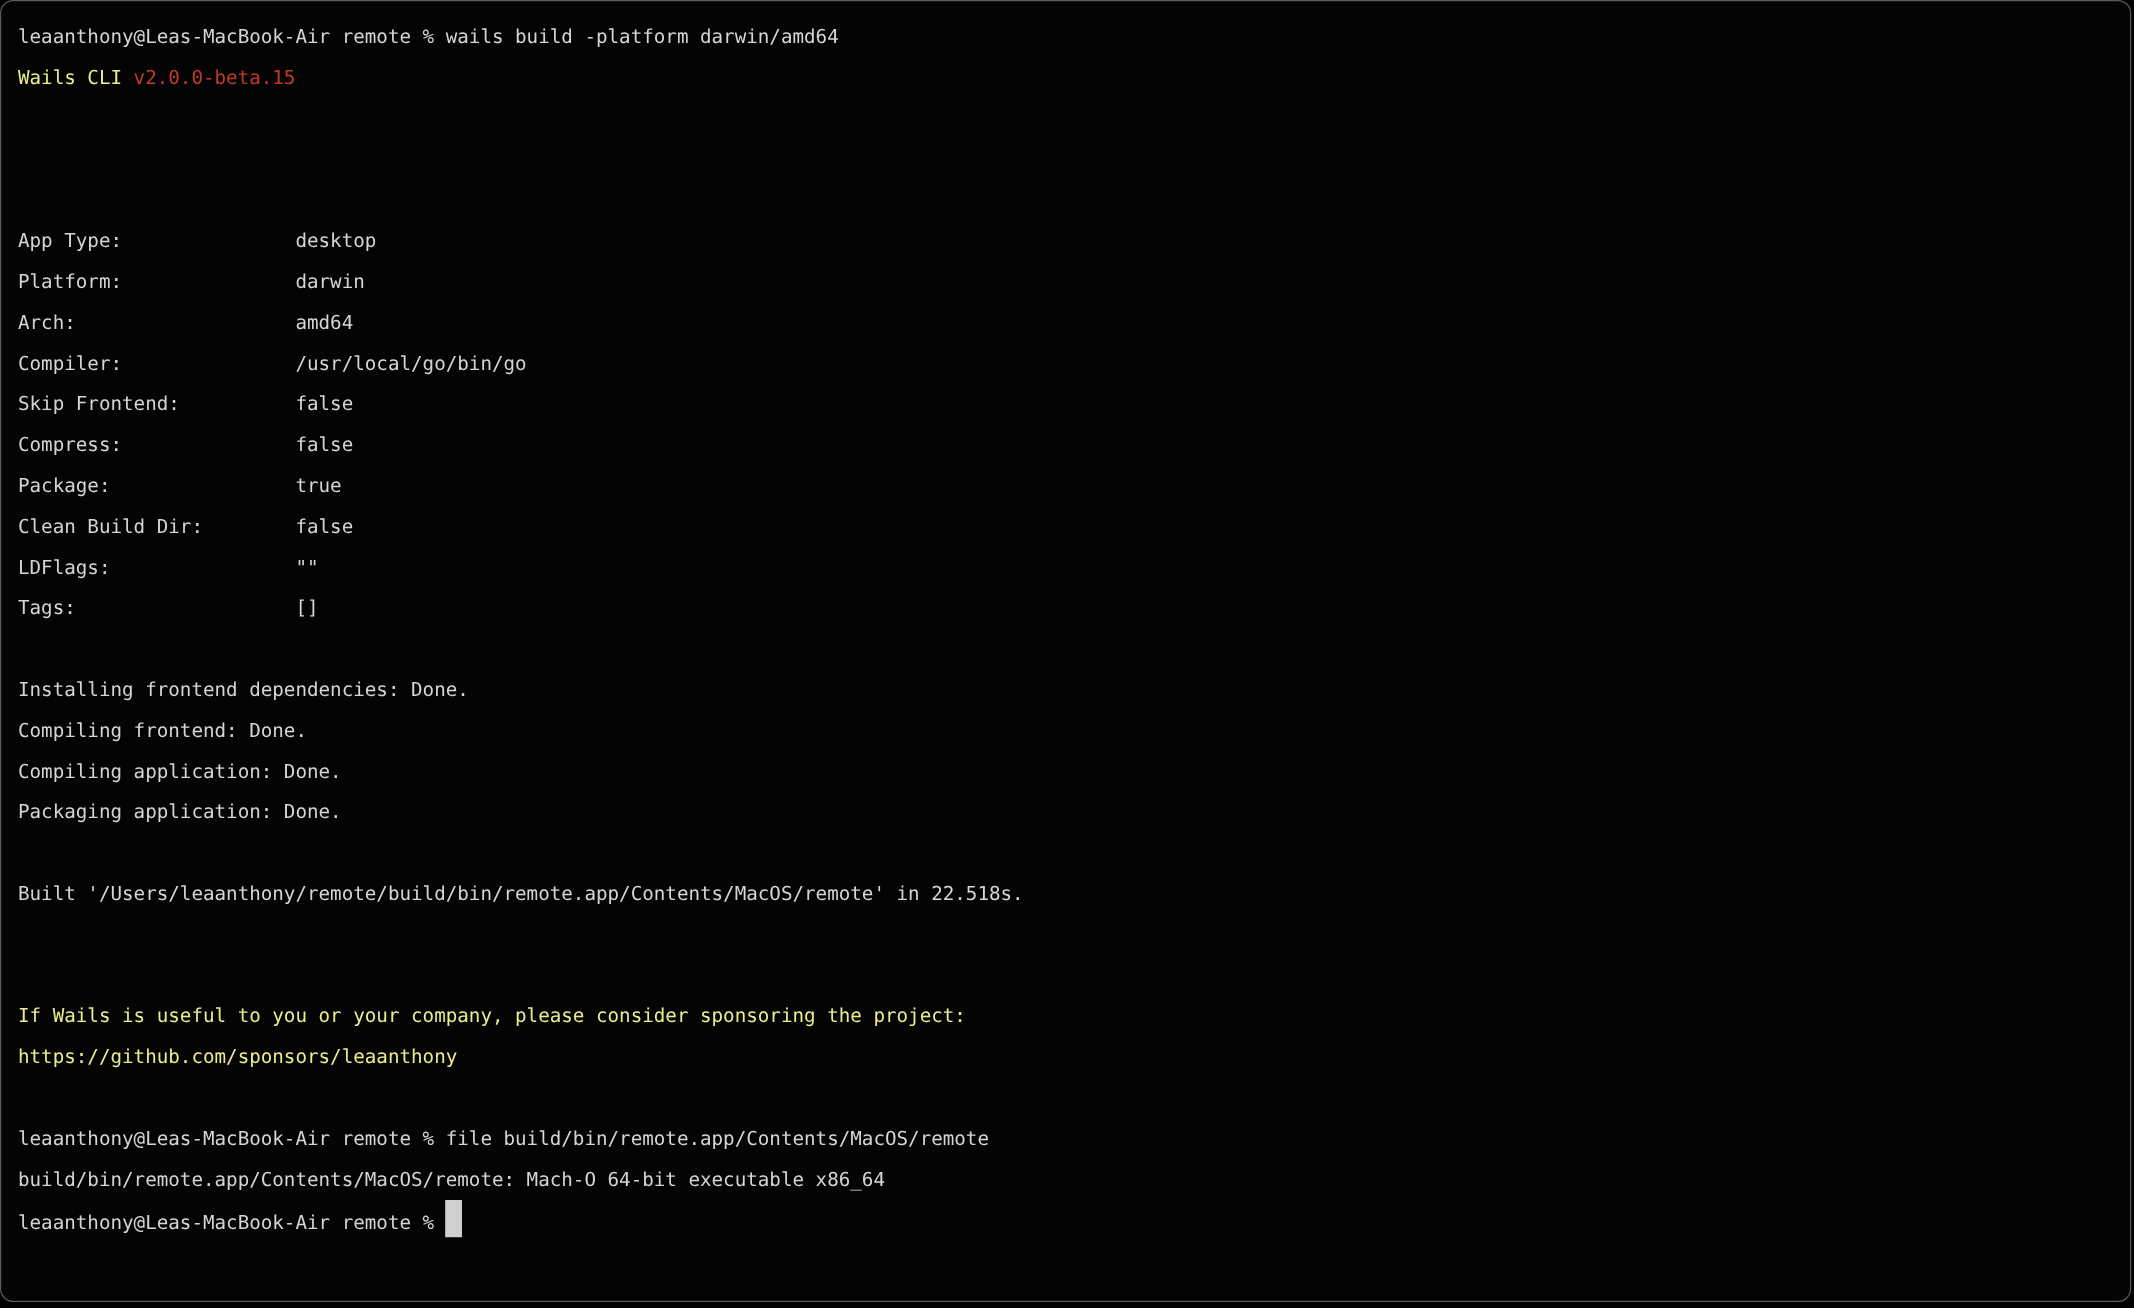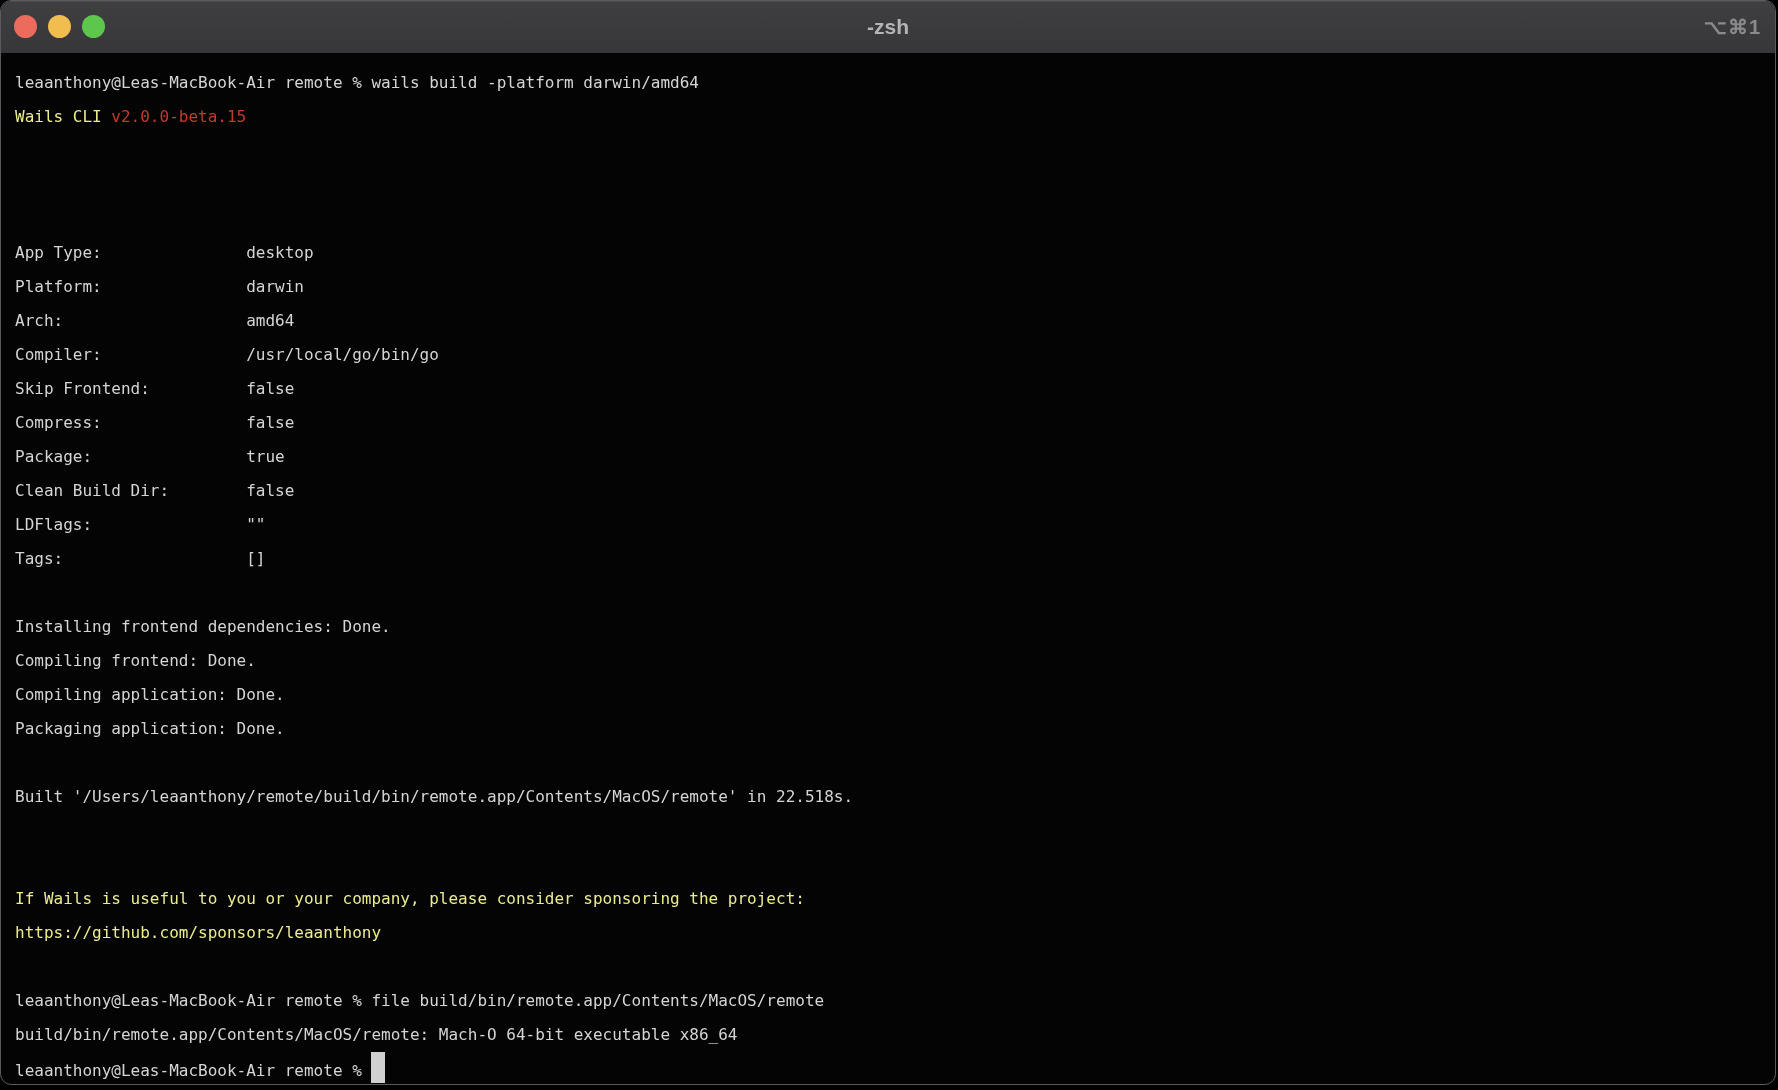--- a/index.html
+++ b/index.html
@@ -65,23 +65,14 @@
     display: inline-block;
     width: 14px; height: 31px;
     vertical-align: -7px;
     background: #d0d0d0;
   }
 </style>
 </head>
 <body>
 
 <div class="window">
-  <div class="titlebar">
-    <div class="traffic">
-      <span class="tl" style="background: rgb(237, 107, 93);"></span>
-      <span class="tl" style="background: rgb(240, 189, 78);"></span>
-      <span class="tl" style="background: rgb(93, 198, 77);"></span>
-    </div>
-    <div class="title">-zsh</div>
-    <div class="shortcut">⌥⌘1</div>
-  </div>
   <div class="term" style="color: rgb(213, 213, 213);"><div class="tline"><span>leaanthony@Leas-MacBook-Air remote % wails build -platform darwin/amd64</span></div><div class="tline"><span style="color: rgb(236, 236, 141);">Wails CLI </span><span style="color: rgb(194, 59, 42);">v2.0.0-beta.15</span></div><div class="tline">&nbsp;</div><div class="tline">&nbsp;</div><div class="tline">&nbsp;</div><div class="tline"><span>App Type:               </span><span>desktop</span></div><div class="tline"><span>Platform:               </span><span>darwin</span></div><div class="tline"><span>Arch:                   </span><span>amd64</span></div><div class="tline"><span>Compiler:               </span><span>/usr/local/go/bin/go</span></div><div class="tline"><span>Skip Frontend:          </span><span>false</span></div><div class="tline"><span>Compress:               </span><span>false</span></div><div class="tline"><span>Package:                </span><span>true</span></div><div class="tline"><span>Clean Build Dir:        </span><span>false</span></div><div class="tline"><span>LDFlags:                </span><span>""</span></div><div class="tline"><span>Tags:                   </span><span>[]</span></div><div class="tline">&nbsp;</div><div class="tline"><span>Installing frontend dependencies: Done.</span></div><div class="tline"><span>Compiling frontend: Done.</span></div><div class="tline"><span>Compiling application: Done.</span></div><div class="tline"><span>Packaging application: Done.</span></div><div class="tline">&nbsp;</div><div class="tline"><span>Built '/Users/leaanthony/remote/build/bin/remote.app/Contents/MacOS/remote' in 22.518s.</span></div><div class="tline">&nbsp;</div><div class="tline">&nbsp;</div><div class="tline"><span style="color: rgb(236, 236, 141);">If Wails is useful to you or your company, please consider sponsoring the project:</span></div><div class="tline"><span style="color: rgb(236, 236, 141);">https://github.com/sponsors/leaanthony</span></div><div class="tline">&nbsp;</div><div class="tline"><span>leaanthony@Leas-MacBook-Air remote % file build/bin/remote.app/Contents/MacOS/remote</span></div><div class="tline"><span>build/bin/remote.app/Contents/MacOS/remote: Mach-O 64-bit executable x86_64</span></div><div class="tline"><span>leaanthony@Leas-MacBook-Air remote % </span><span class="cursor" style="background: rgb(208, 208, 208);"></span></div></div>
 </div>
 
 </body></html>

